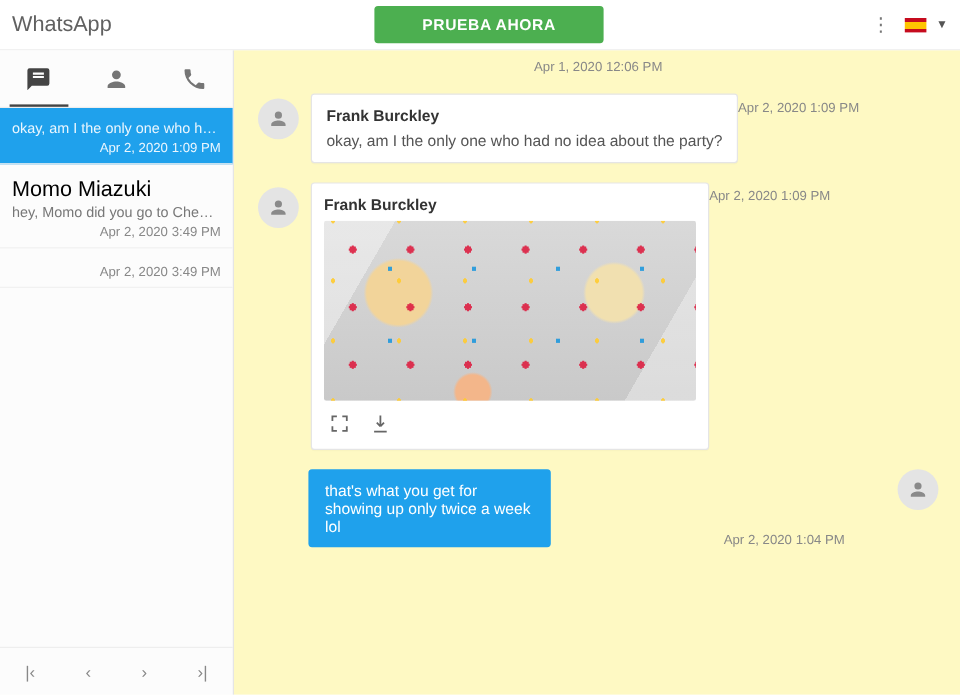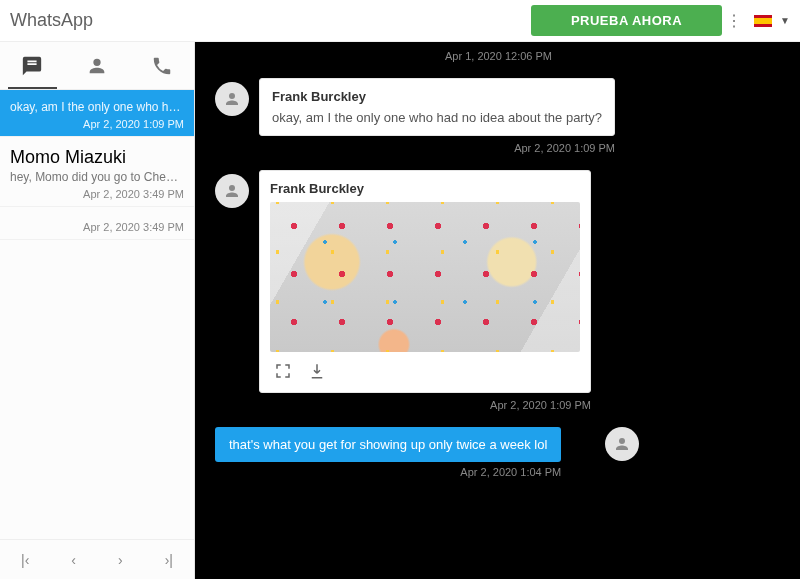--- a/index.html
+++ b/index.html
@@ -2,21 +2,21 @@
 <html><head>
 <meta charset="utf-8">
 <style>
   * { box-sizing: border-box; margin: 0; padding: 0; }
   html, body { width: 800px; height: 579px; font-family: 'Helvetica Neue', Arial, sans-serif; background: #fff; overflow: hidden; }
   .header {
     height: 42px; display: flex; align-items: center; padding: 0 10px;
     border-bottom: 1px solid #eee; width: 100%;
   }
   .header-title { font-size: 18px; color: #616161; flex: 0 0 auto; }
-  .header-center { flex: 1; display: flex; justify-content: flex-end; }
+  .header-center { flex: 1; display: flex; justify-content: center; }
   .cta-btn {
     background: #4caf50; color: #fff; font-size: 13px; font-weight: 600;
     border: none; padding: 8px 40px; border-radius: 3px; letter-spacing: .5px;
   }
   .header-right { display: flex; align-items: center; gap: 8px; }
   .kebab { color: #777; font-size: 16px; padding: 0 4px; cursor: pointer; }
   .flag {
     width: 18px; height: 12px; display: inline-block; position: relative;
     background: linear-gradient(to right, #c60b1e 0 25%, #ffc400 25% 75%, #c60b1e 75% 100%);
   }
@@ -34,23 +34,23 @@
   .chat-list { flex: 1; overflow-y: auto; }
   .chat-item { padding: 10px 10px 6px 10px; border-bottom: 1px solid #f1f1f1; cursor: pointer; }
   .chat-item.active { background: #1fa1ec; color: #fff; }
   .chat-name { font-size: 18px; margin-bottom: 2px; white-space: nowrap; overflow: hidden; text-overflow: ellipsis; }
   .chat-preview { font-size: 12px; color: #777; white-space: nowrap; overflow: hidden; text-overflow: ellipsis; }
   .chat-item.active .chat-preview { color: #eaf6fe; }
   .chat-time { font-size: 11px; color: #888; text-align: right; margin-top: 4px; }
   .chat-item.active .chat-time { color: #eaf6fe; }
   .pager { height: 40px; border-top: 1px solid #eee; display: flex; align-items: center; justify-content: space-around; color: #888; }
   .pager span { cursor: pointer; font-size: 14px; }
-  .main { flex: 1; background: #000000; position: relative; overflow-y: auto; padding: 8px 18px 0 20px; }
+  .main { flex: 1; background: #fef9c3; position: relative; overflow-y: auto; padding: 8px 18px 0 20px; }
   .msg-row { display: flex; align-items: flex-start; gap: 10px; margin-bottom: 16px; }
-  .msg-row.right { justify-content: flex-start; gap: 44px; }
+  .msg-row.right { justify-content: flex-end; gap: 44px; }
   .avatar {
     width: 34px; height: 34px; border-radius: 50%; background: #e4e4e4;
     display: flex; align-items: center; justify-content: center; flex: 0 0 34px;
     margin-top: 4px;
   }
   .avatar svg { width: 18px; height: 18px; fill: #8a8a8a; }
   .bubble {
     background: #fff; border: 1px solid #e5e5e5; border-radius: 3px; padding: 10px 12px;
     max-width: 470px; box-shadow: 0 1px 0 rgba(0,0,0,.02);
   }
@@ -79,21 +79,21 @@
     background-position: 0 0, 20px 10px, 35px 25px;
     opacity:.7;
   }
   .img-toolbar { display: flex; gap: 16px; padding: 10px 4px 2px 4px; }
   .img-toolbar .ico { width: 18px; height: 18px; cursor: pointer; color: #666; }
   .out-bubble {
     background: #1fa1ec; color: #fff; border-radius: 3px; padding: 10px 14px;
     font-size: 13px; max-width: 430px;
   }
   .out-time { font-size: 11px; color: #888; text-align: right; margin-top: 4px; width: 100%; }
-  .msg-col { display: flex; flex-direction: column; max-width: 500px; }
+  .msg-col { display: flex; flex-direction: row; max-width: 500px; }
   .msg-row.right .avatar { margin-top: 0; }
 </style>
 </head>
 <body>
 
 <div class="header">
   <div class="header-title">WhatsApp</div>
   <div class="header-center">
     <button class="cta-btn">PRUEBA AHORA</button>
   </div>

